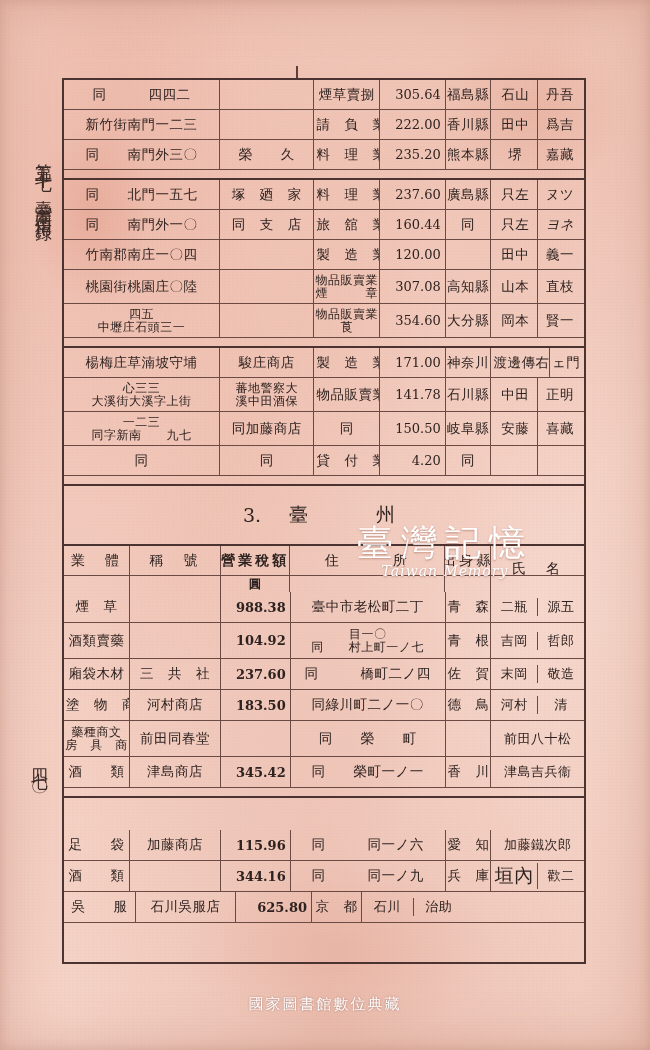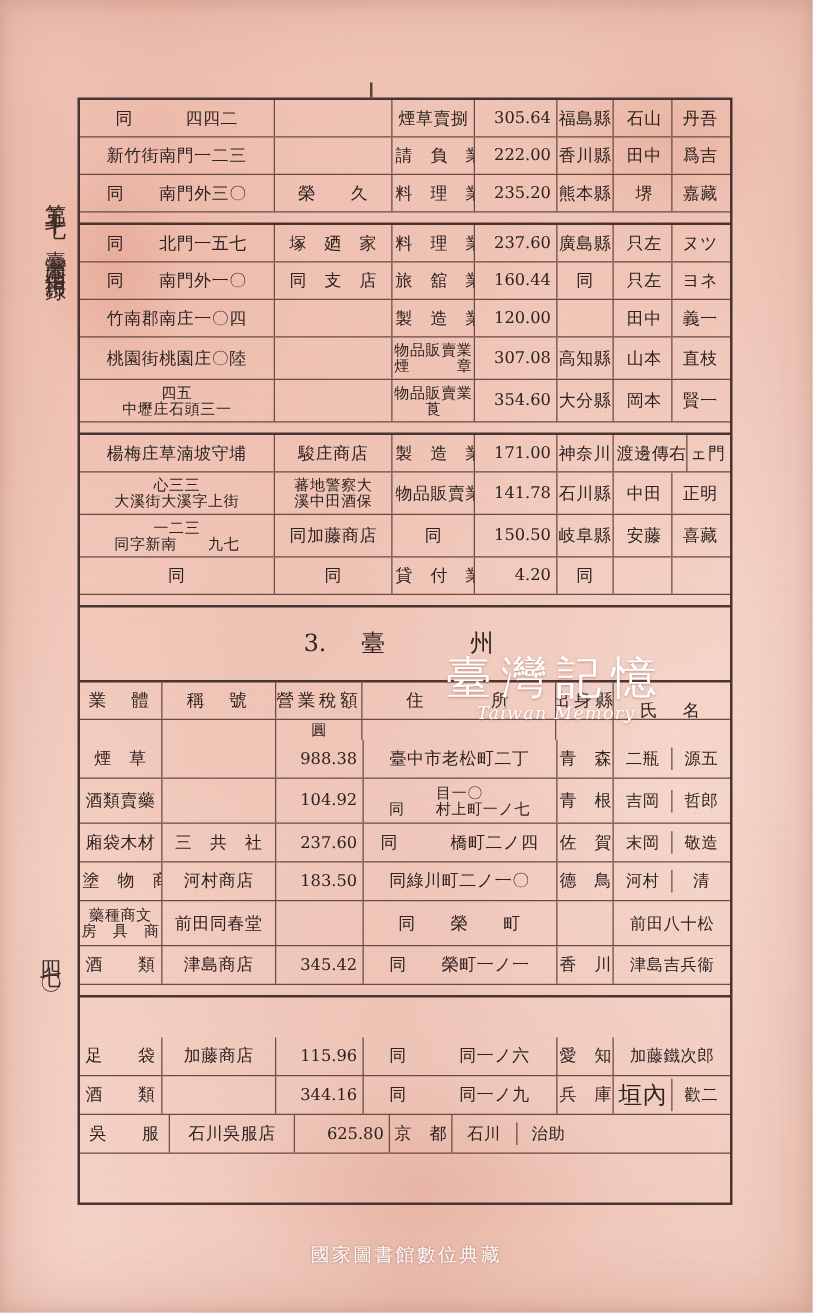--- a/index.html
+++ b/index.html
@@ -144,21 +144,21 @@
     letter-spacing: 10px;
     color: #2e2220;
   }
 
   
   .hdr .cell { font-size: 14px; letter-spacing: 3px; }
 
   
   .cB1 { width: 72px; }
   .cB2 { width: 100px; }
-  .cB3 { width: 76px; }
+  .cB3 { width: 76px; font-weight: bold; }
   .cB4 { width: 170px; }
   .cB5 { width: 50px; }
   .cB6 { width: 52px; }
 
   
   .watermark {
     position: absolute;
     left: 320px;
     top: 525px;
     width: 250px;
@@ -276,21 +276,21 @@
           </div>
         </div>
         <div class="row rowline" style="height: 30px;">
           <div class="cell cA1 spread">同　　南門外一〇</div>
           <div class="cell cA2 spread">同　支　店</div>
           <div class="cell cA3 spread">旅　舘　業</div>
           <div class="cell cA4 num">160.44</div>
           <div class="cell cA5">同</div>
           <div class="cell cA6" style="border-right: none; display: flex; justify-content: space-between; width: 102px;">
             <span style="flex: 1 1 0%; text-align: center; border-right: 1px solid rgb(107, 74, 68); height: 100%; display: flex; align-items: center; justify-content: center;">只左</span>
-            <span style="flex: 1 1 0%; text-align: center; display: flex; align-items: center; justify-content: center;">ヨネ</span>
+            <span style="flex: 1 1 0%; text-align: center; display: flex; align-items: center; justify-content: center; font-style: italic;">ヨネ</span>
           </div>
         </div>
         <div class="row rowline" style="height: 30px;">
           <div class="cell cA1 spread">竹南郡南庄一〇四</div>
           <div class="cell cA2 spread"></div>
           <div class="cell cA3 spread">製　造　業</div>
           <div class="cell cA4 num">120.00</div>
           <div class="cell cA5"></div>
           <div class="cell cA6" style="border-right: none; display: flex; justify-content: space-between; width: 102px;">
             <span style="flex: 1 1 0%; text-align: center; border-right: 1px solid rgb(107, 74, 68); height: 100%; display: flex; align-items: center; justify-content: center;">田中</span>

